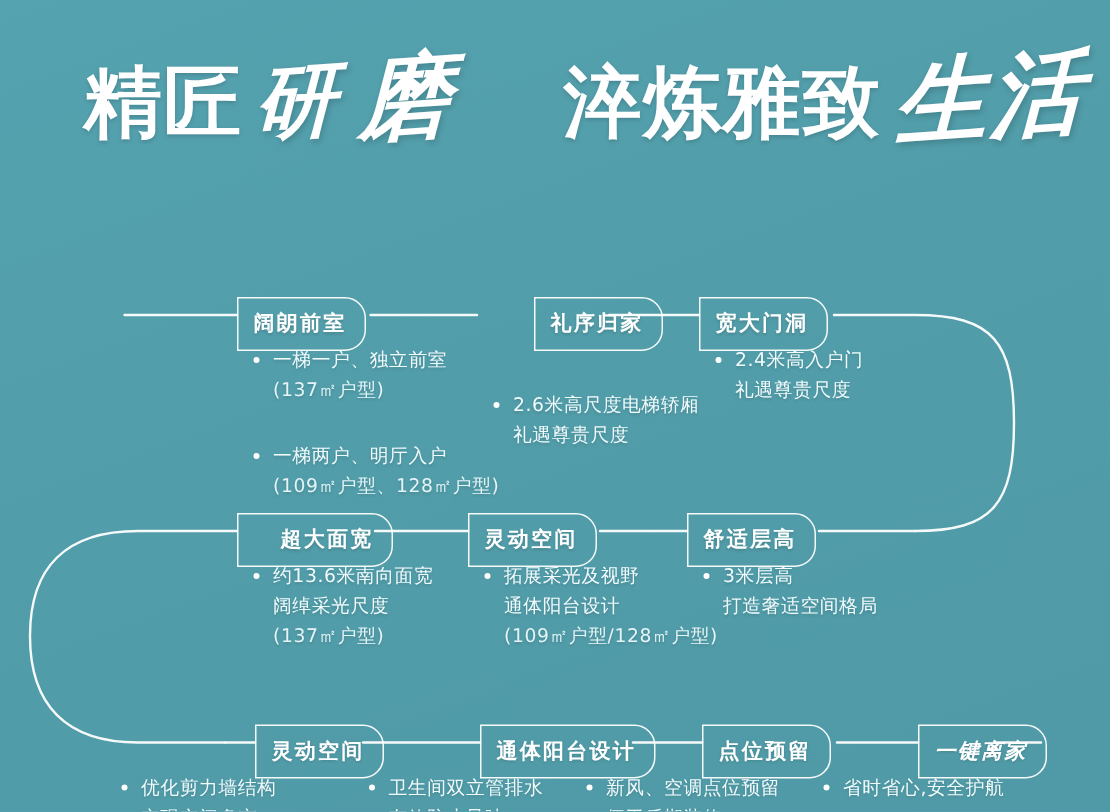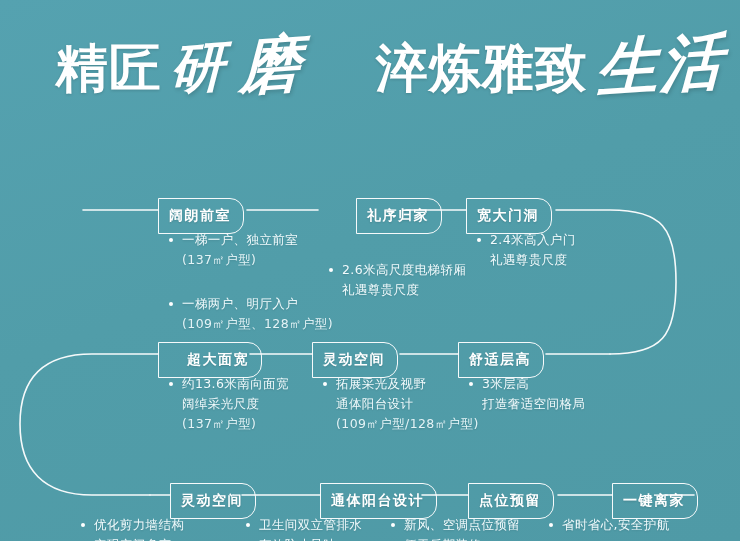--- a/index.html
+++ b/index.html
@@ -191,20 +191,20 @@
   </div>
 
   <div class="label" style="left:468px;top:483px;">点位预留</div>
   <div class="block" style="left:390px;top:515px;">
     <div class="bullet">
       <span class="ln">新风、空调点位预留</span>
       <span class="ln">便于后期装修</span>
     </div>
   </div>
 
-  <div class="label" style="left:612px;top:483px;">一键离家</div>
+  <div class="label" style="left:612px;top:483px;font-style:italic;">一键离家</div>
   <div class="block" style="left:548px;top:515px;">
     <div class="bullet">
       <span class="ln">省时省心,安全护航</span>
     </div>
   </div>
 
 </div>
 
 </body></html>

